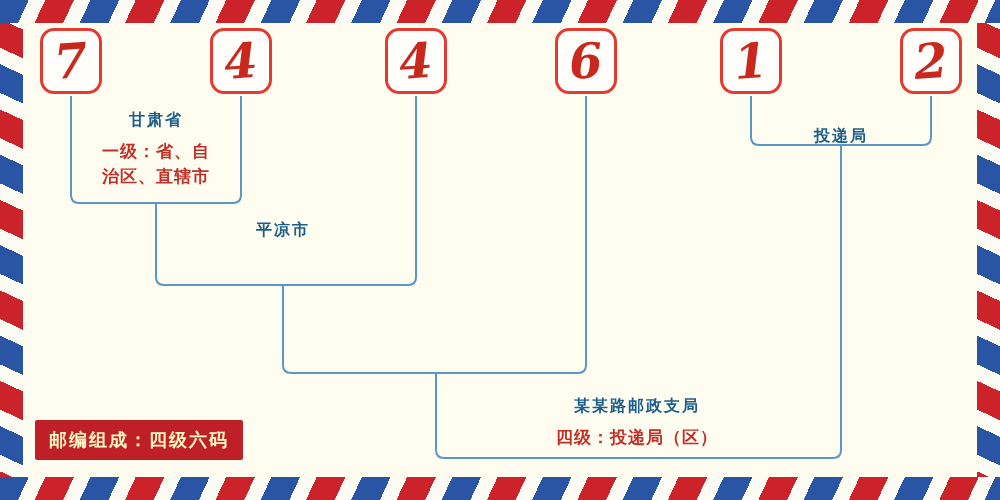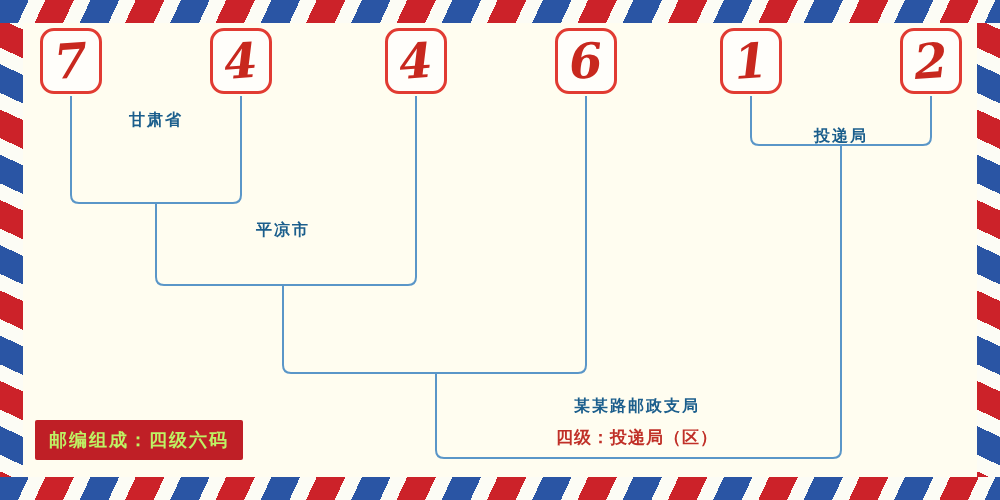--- a/index.html
+++ b/index.html
@@ -91,21 +91,21 @@
     white-space: pre-line;
   }
   .level-desc:empty { display: none; }
 
   
   .badge {
     position: absolute;
     left: 35px;
     top: 420px;
     background: var(--badge-bg, #bf1f26);
-    color: #bef264;
+    color: #fef9c3;
     font-size: 18px;
     font-weight: bold;
     letter-spacing: 2px;
     padding: 8px 14px;
     border-radius: 2px;
     white-space: nowrap;
   }
 </style>
 </head>
 <body>
@@ -139,20 +139,22 @@
   </div>
   <div class="digit-box" style="left:720px">
     <span class="digit">1</span>
   </div>
   <div class="digit-box" style="left:900px">
     <span class="digit">2</span>
   </div>
 
   <div class="label-group" style="left:156px; top:110px">
     <div class="place-name">甘肃省</div>
+    <div class="level-desc">一级：省、自
+治区、直辖市</div>
   </div>
 
   <div class="label-group" style="left:283px; top:220px">
     <div class="place-name">平凉市</div>
   </div>
 
   <div class="label-group" style="left:436px; top:313px">
   </div>
 
   <div class="label-group" style="left:637px; top:396px">

